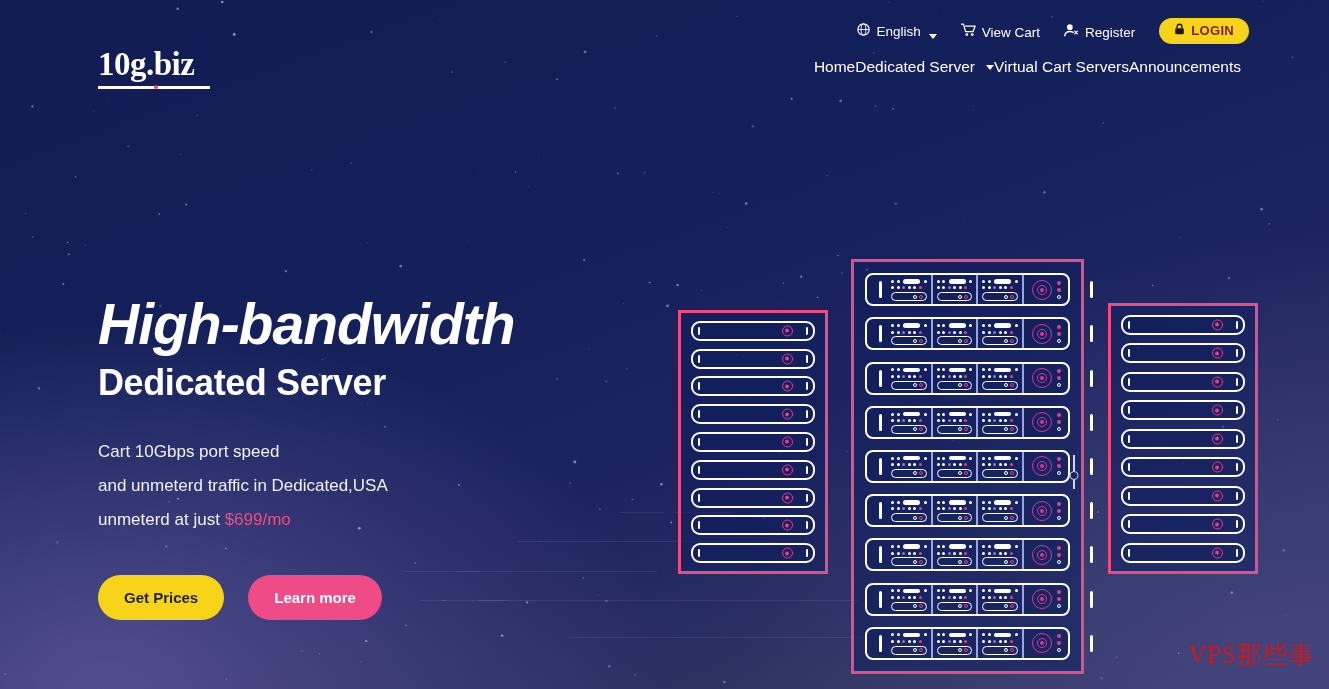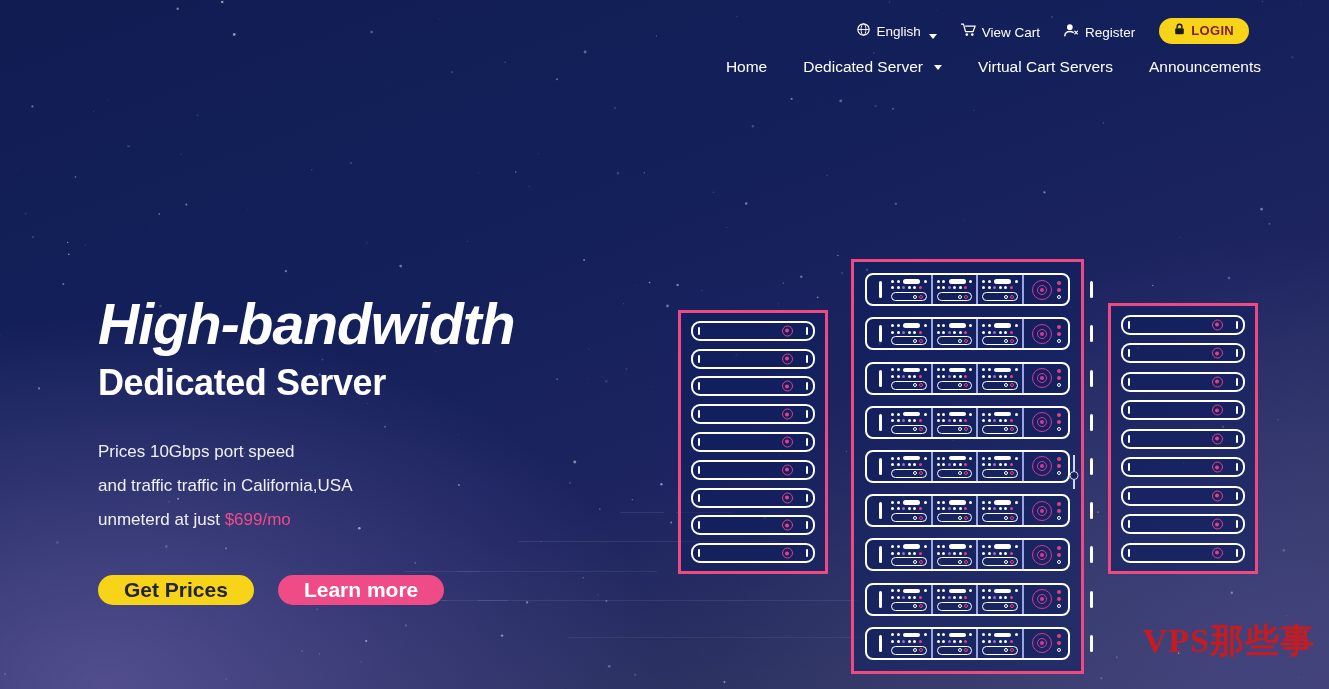--- a/index.html
+++ b/index.html
@@ -43,35 +43,35 @@
   #logo{ position:absolute; left:98px; top:48px; cursor:pointer; }
   #logo-text{
     font-family:"Liberation Serif", serif;
     font-size:33px; font-weight:700; color:#fff; letter-spacing:-.5px; line-height:1;
   }
   #logo-rule{ margin-top:5px; height:2.5px; background:#fff; width:112px; position:relative; }
   #logo-dot{ position:absolute; left:50%; top:-1px; width:4px;height:4px;border-radius:50%; background:#e8447e; }
 
   
   #nav{
-    position:absolute; right:68px; top:58px;
-    display:flex; align-items:center; gap:36px;
+    position:absolute; right:88px; top:58px;
+    display:flex; align-items:center; 
     font-size:15.5px; color:#fff;
   }
   .nav-item{ display:flex; align-items:center; gap:9px; color:#fff; cursor:pointer; white-space:nowrap; }
 
   
   #copy{ position:absolute; left:98px; top:295px; width:560px; }
   #h1{ font-size:57px; font-weight:700; color:#fff; line-height:1.02; letter-spacing:-1px;font-style:italic; }
   #h2{ font-size:36px; font-weight:700; color:#fff; line-height:1.1; margin-top:10px; letter-spacing:-.4px; }
   #sub{ margin-top:32px; font-size:17px; color:#f0f0f6; line-height:2.0; }
   #price{ color:#ef4b86;margin-top:48px; }
   #ctas{ margin-top:38px; display:flex; gap:24px; }
-  .btn{ border-radius:24px; padding:0 26px; height:30px; display:flex; align-items:center; justify-content:center;
-        font-size:21px; font-weight:700; cursor:pointer; white-space:nowrap;}
+  .btn{ border-radius:24px; padding:0 26px; height:45px; display:flex; align-items:center; justify-content:center;
+        font-size:15px; font-weight:700; cursor:pointer; white-space:nowrap;}
   #btn-prices{ background:#f7d417; color:#23233a; }
   #btn-learn{ background:#ef4b86; color:#fff; }
 
   
   .rack{ position:absolute; border:3px solid #ee4a82; background:rgba(17,31,94,.55); }
   .rack-inner{ position:absolute; inset:0; display:flex; flex-direction:column; justify-content:space-evenly; align-items:center;}
   
   .unit-s{
     width:86%; height:20px; border:2px solid #fff; border-radius:9px;
     position:relative; background:rgba(16,30,92,.5);
@@ -112,22 +112,22 @@
   .fandot{ width:4px;height:4px;border-radius:50%; background:#e0418a;}
   .fandot.o{ background:transparent; border:1.3px solid #fff; }
 
   
   #antenna{ position:absolute; left:1073px; top:455px; width:2px; height:34px; background:#cfd6f5;}
   #antenna:after{ content:""; position:absolute; left:50%; top:16px; transform:translateX(-50%);
     width:7px;height:7px;border-radius:50%; border:1.6px solid #cfd6f5; background:#16215a;}
 
   
   #watermark{
-    position:absolute; right:14px; bottom:25px;
-    font-family:"Liberation Serif", serif; font-size:34px; font-weight:700;
+    position:absolute; right:14px; bottom:18px;
+    font-family:"Liberation Serif", serif; font-size:25px; font-weight:400;
     color:#c71b20; letter-spacing:1px; white-space:nowrap;
   }
 </style>
 </head>
 <body>
 
 <div id="hero">
 
   <svg id="stars" viewBox="0 0 1329 689">
       <circle cx="651.8" cy="386.4" r="0.39" fill="#ffffff" opacity="0.19"></circle>
@@ -375,20 +375,26 @@
       <span>
         <svg width="11" height="12" viewBox="0 0 12 14">
             <rect x="1" y="6" width="10" height="7.2" rx="1.4" fill="#1a1a1a"></rect>
             <path d="M3.3 6V4.1a2.7 2.7 0 0 1 5.4 0V6" fill="none" stroke="#1a1a1a" stroke-width="1.7"></path>
           </svg>
       </span>
       <span>LOGIN</span>
     </div>
   </div>
 
+  <div id="logo">
+    <div id="logo-text">10g.biz</div>
+    <div id="logo-rule">
+      <span id="logo-dot"></span>
+    </div>
+  </div>
 
   <nav id="nav">
     <div class="nav-item">
       <span>Home</span>
     </div>
     <div class="nav-item">
       <span>Dedicated Server</span>
       <span class="caret"></span>
     </div>
     <div class="nav-item">
@@ -396,22 +402,22 @@
     </div>
     <div class="nav-item">
       <span>Announcements</span>
     </div>
   </nav>
 
   <div id="copy">
     <div id="h1">High-bandwidth</div>
     <div id="h2">Dedicated Server</div>
     <div id="sub">
-      <div>Prices 10Gbps port speed</div>
-      <div>and traffic traffic in California,USA</div>
+      <div>Cart 10Gbps port speed</div>
+      <div>and unmeterd traffic in Dedicated,USA</div>
       <div>
         <span>unmeterd at just </span><span id="price">$699/mo</span>
       </div>
     </div>
     <div id="ctas">
       <div class="btn" id="btn-prices">Get Prices</div>
       <div class="btn" id="btn-learn">Learn more</div>
     </div>
   </div>
 

